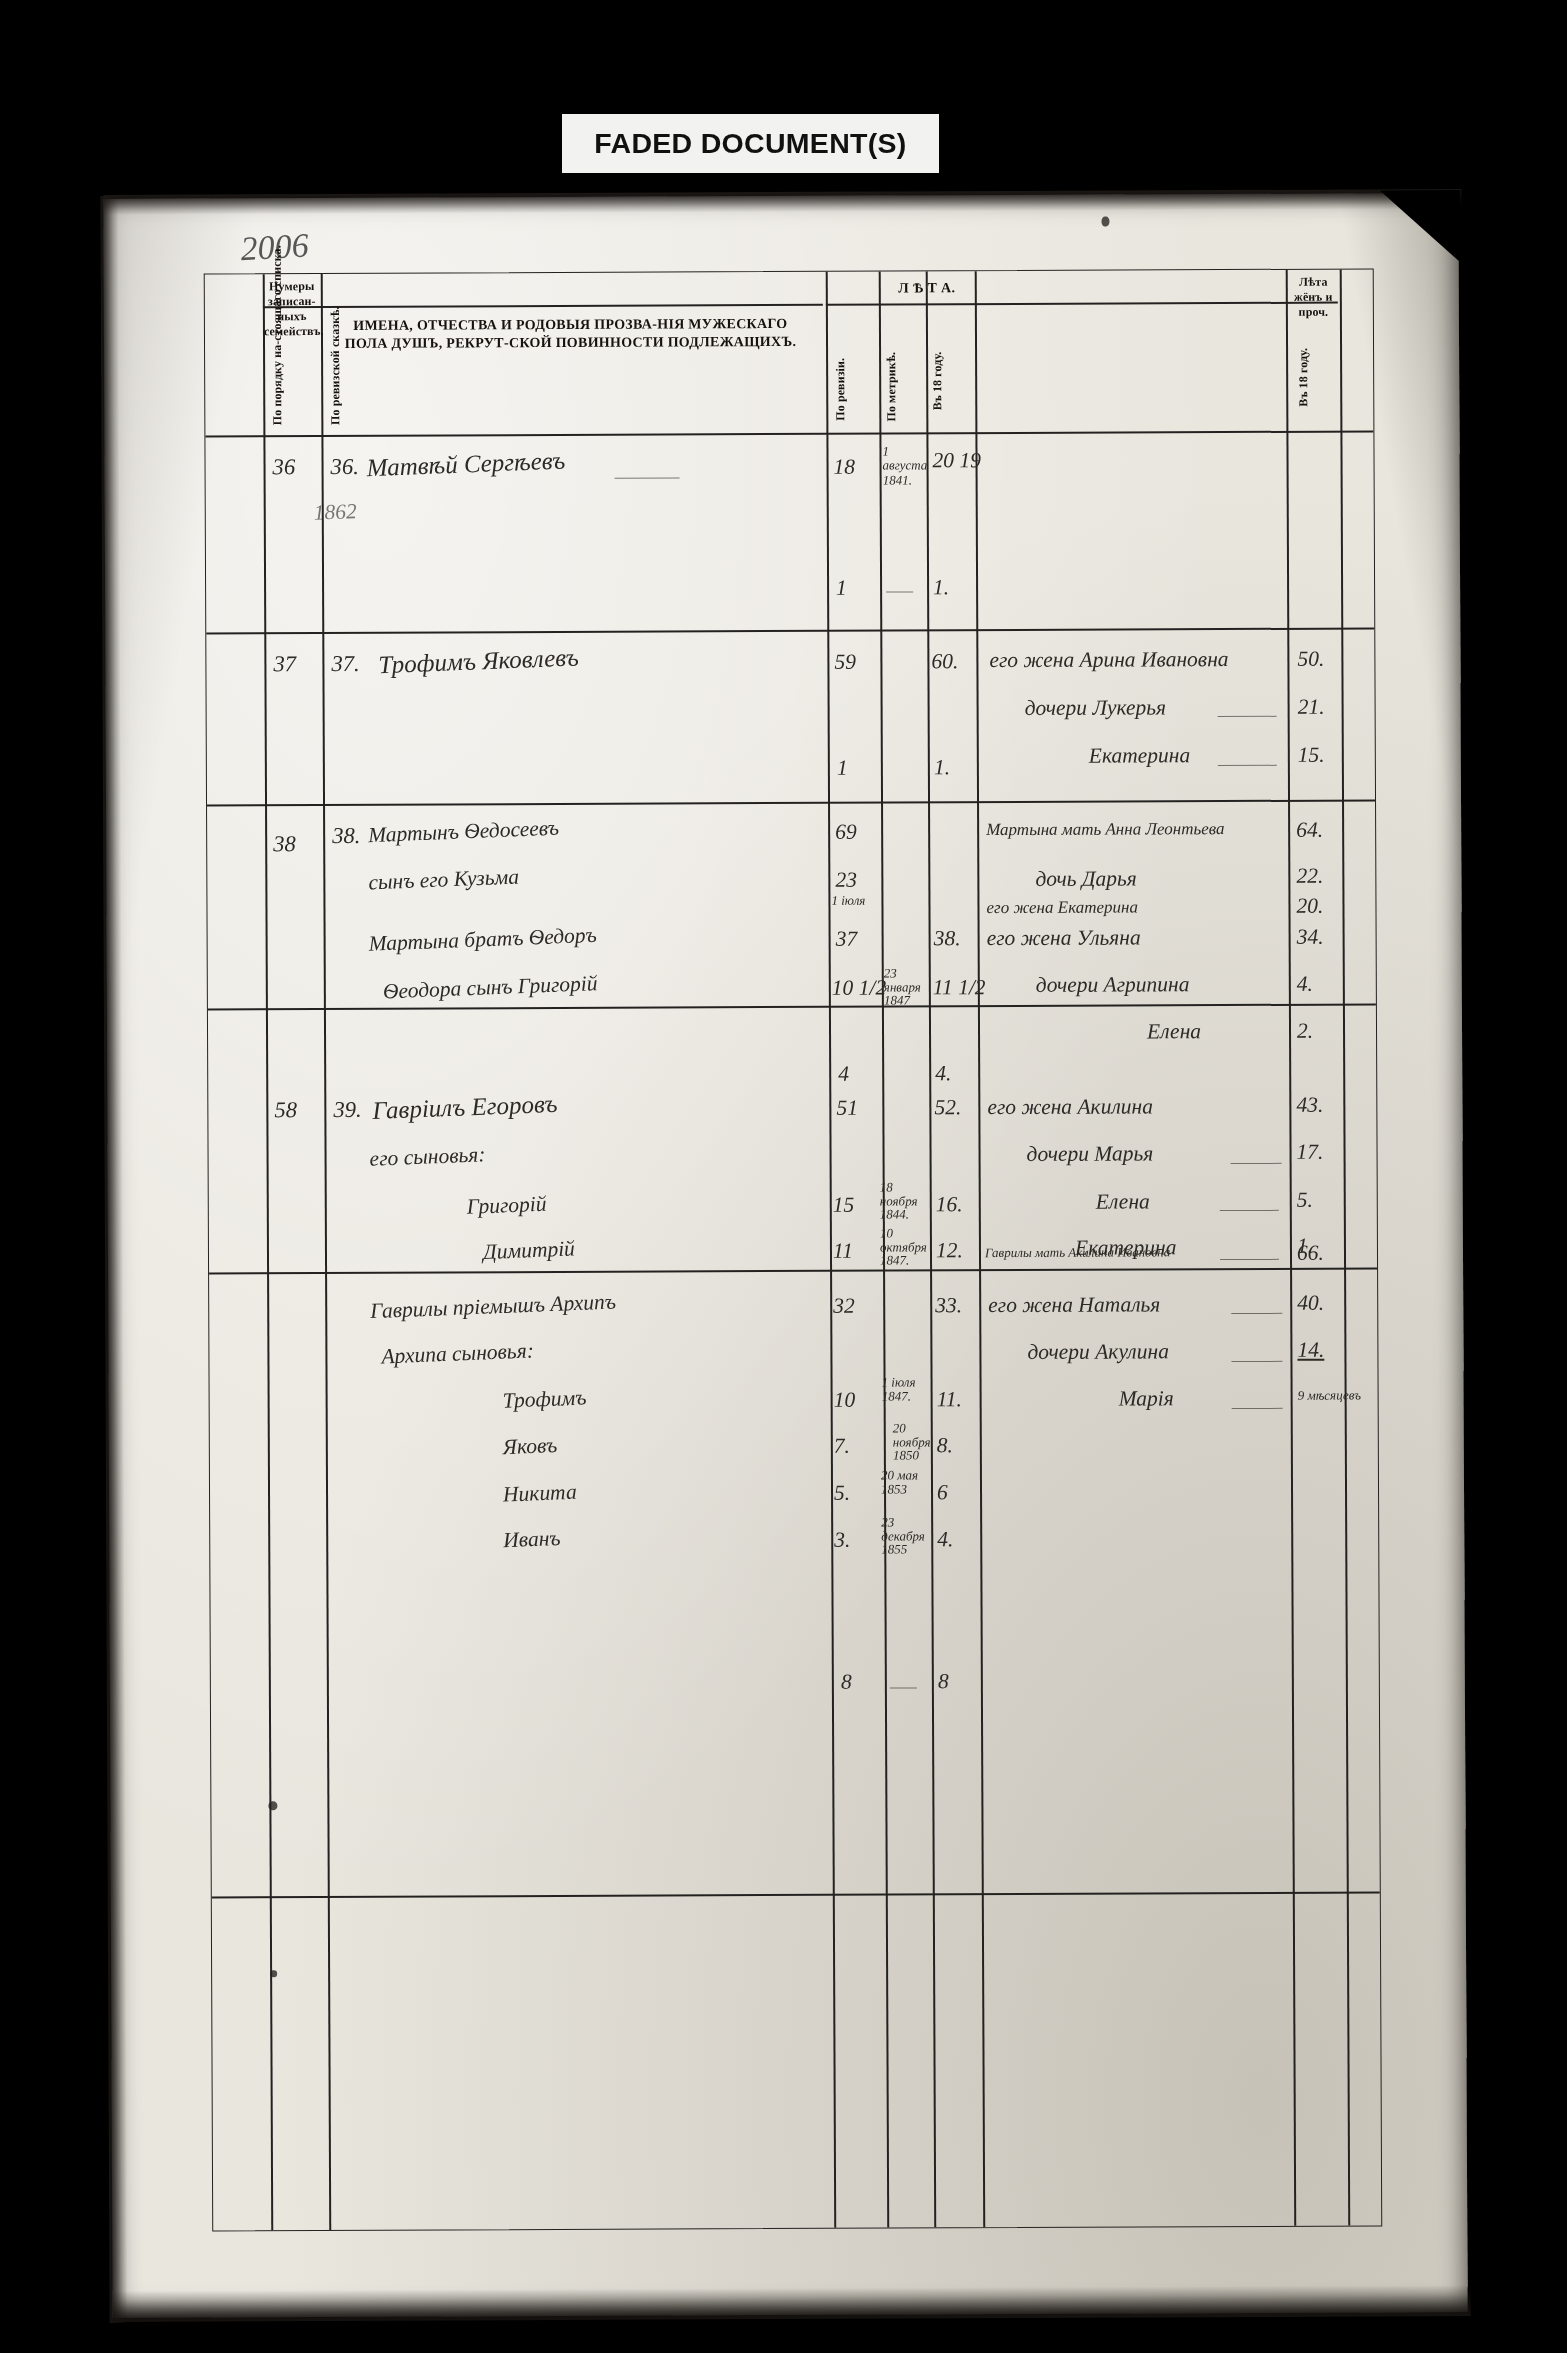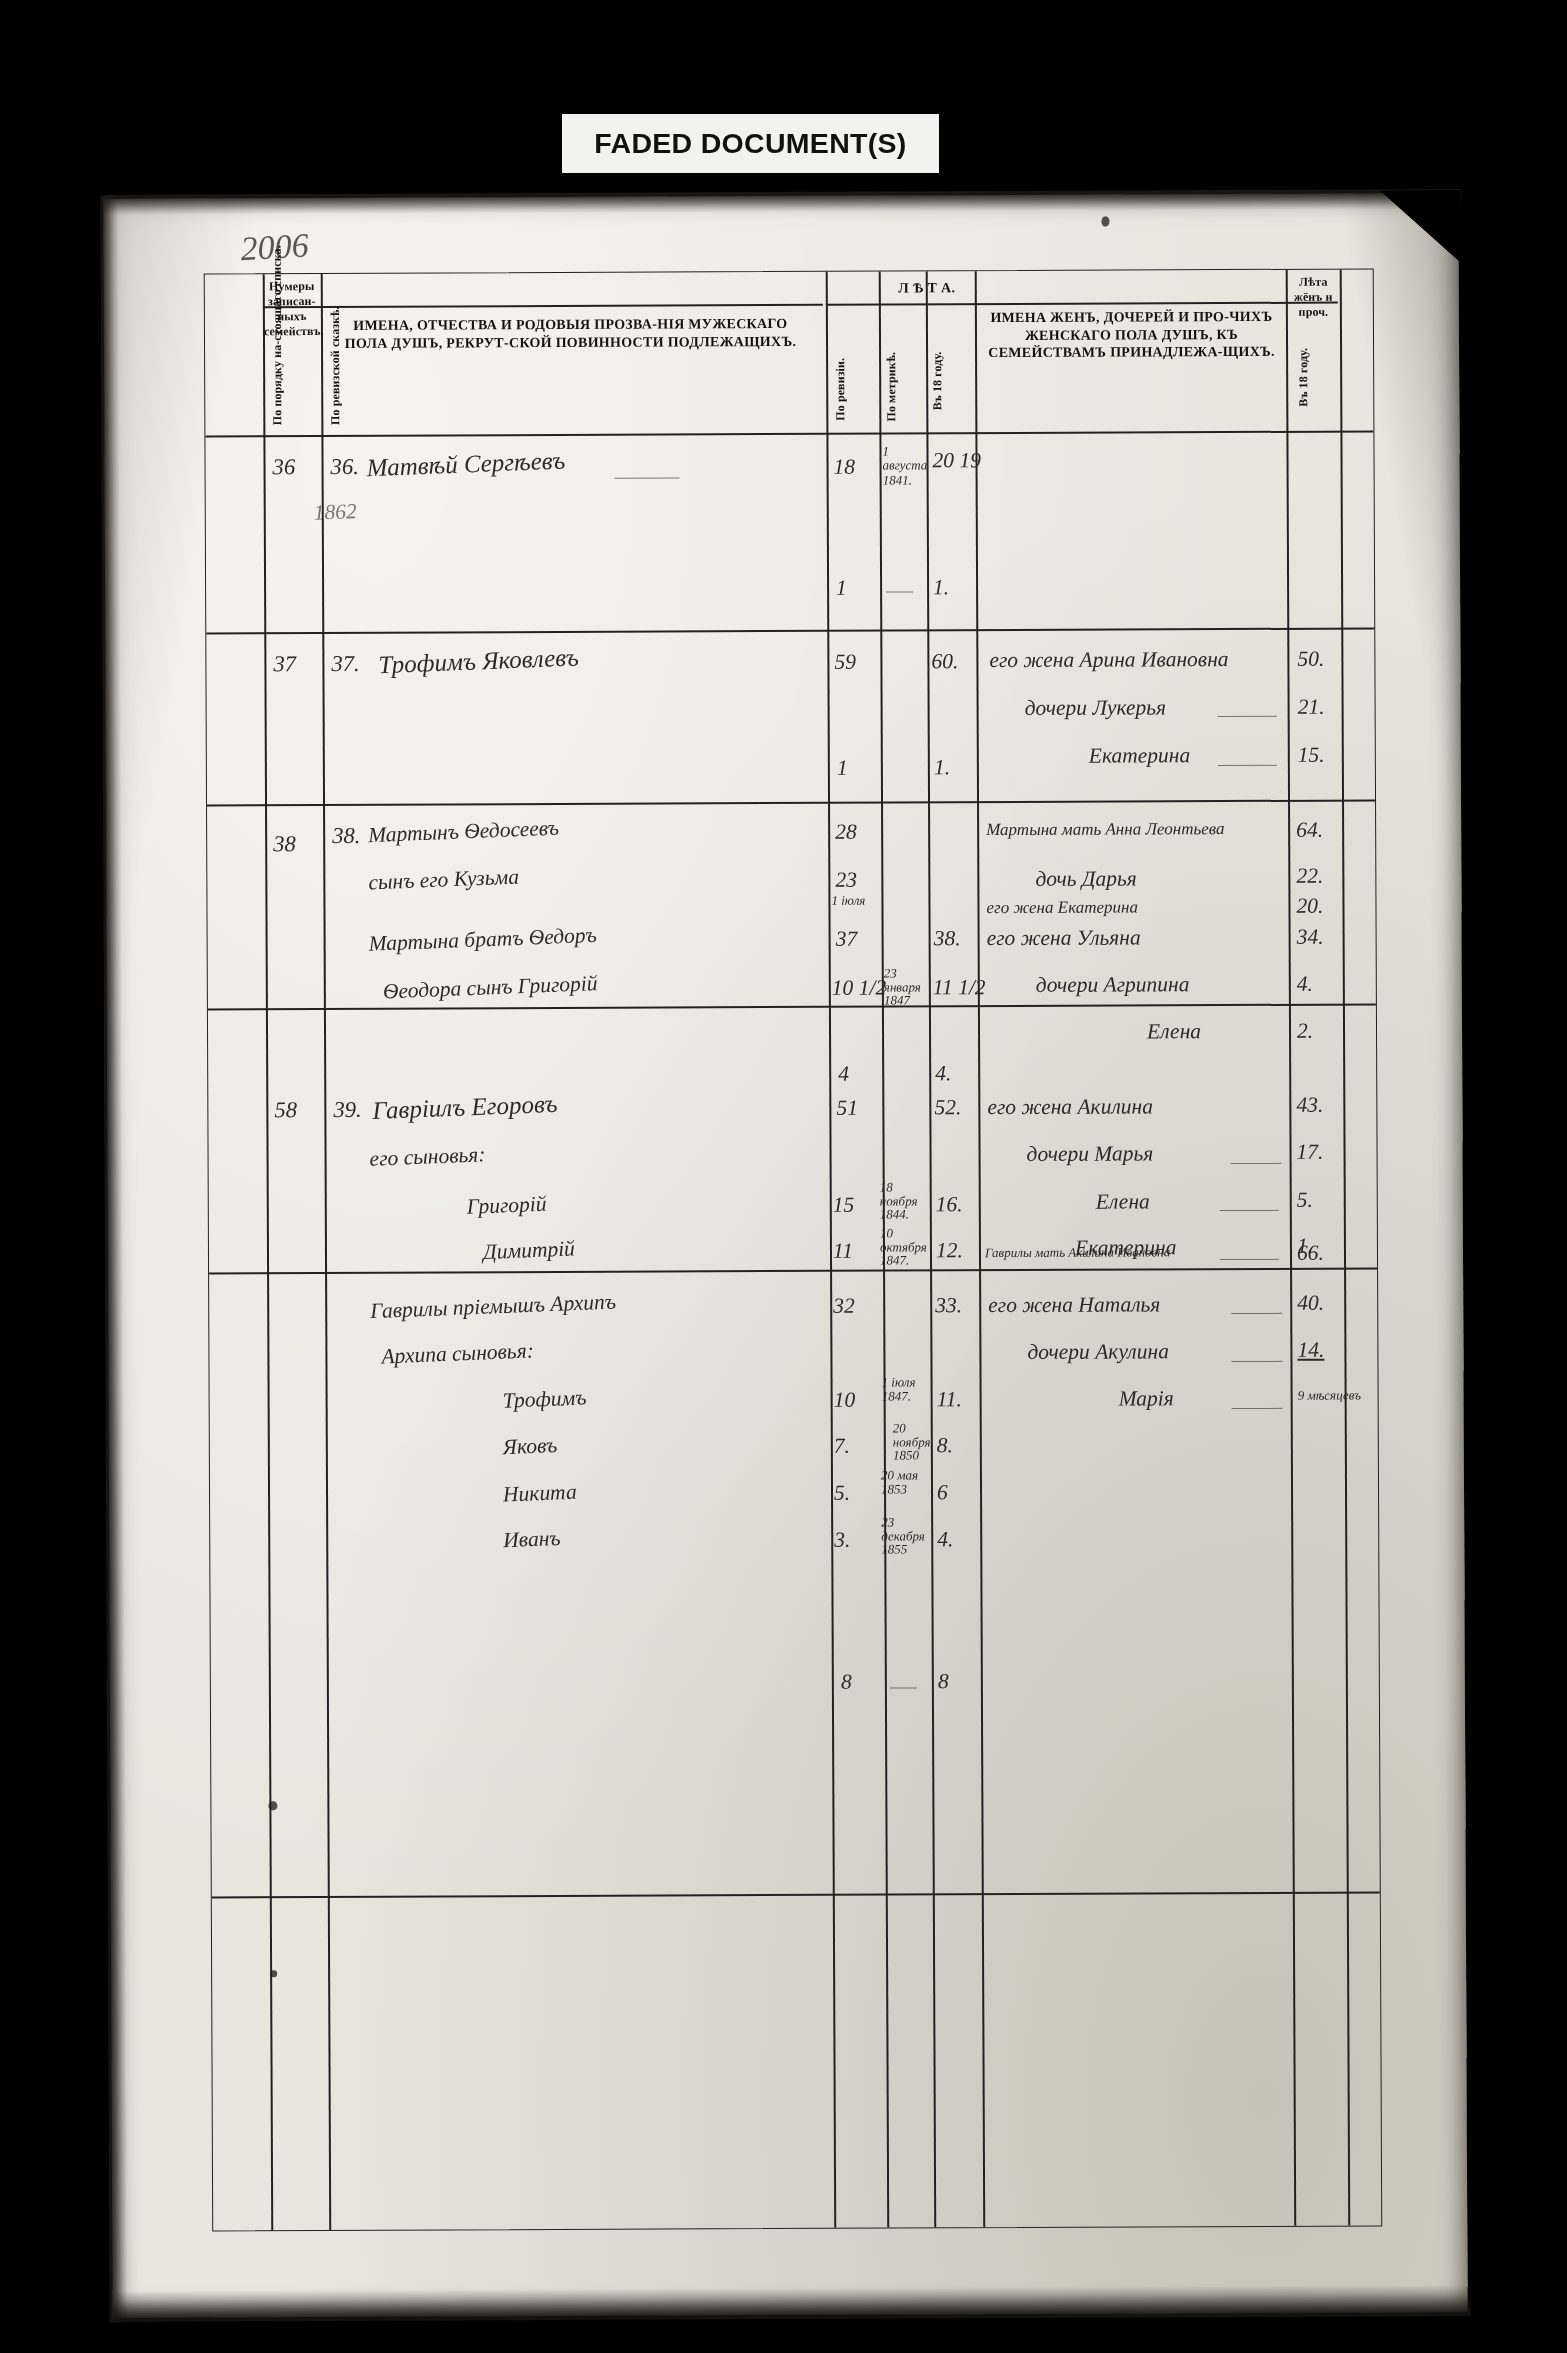--- a/index.html
+++ b/index.html
@@ -222,21 +222,20 @@
     <div class="head-cell head-mid" style="left:129px; top:43px; width:473px;">ИМЕНА, ОТЧЕСТВА И РОДОВЫЯ ПРОЗВА-НІЯ МУЖЕСКАГО ПОЛА ДУШЪ, РЕКРУТ-СКОЙ ПОВИННОСТИ ПОДЛЕЖАЩИХЪ.</div>
 
     <div class="head-cell head-mid" style="left:675px; top:8px; width:94px;">Л Ѣ Т А.</div>
 
     <div class="head-cell head-small vert" style="left:628px; top:81px; width:46px; height:73px;">По ревизіи.</div>
 
     <div class="head-cell head-small vert" style="left:679px; top:78px; width:40px; height:75px;">По метрикѣ.</div>
 
     <div class="head-cell head-small vert" style="left:725px; top:65px; width:43px; height:89px;">Въ 18      году.</div>
 
-    <div class="head-cell head-mid" style="left:776px; top:38px; width:301px;">ИМЕНА ЖЕНЪ, ДОЧЕРЕЙ И ПРО-ЧИХЪ ЖЕНСКАГО ПОЛА ДУШЪ, КЪ СЕМЕЙСТВАМЪ ПРИНАДЛЕЖА-ЩИХЪ.</div>
 
     <div class="head-cell head-small" style="left:1083px; top:5.4px; width:51px;">Лѣта жёнъ и проч.</div>
 
     <div class="head-cell head-small vert" style="left:1091px; top:62px; width:40px; height:91px;">Въ 18      году.</div>
 
     <div class="hw num" style="left:67px; top:180px;">36</div>
     <div class="hw num" style="left:125px; top:180px;">36.</div>
     <div class="hw big rot" style="left:161px; top:177px;">Матвѣй Сергѣевъ</div>
     <div class="underline-dash" style="left:409px; top:205px; width:65px;"></div>
     <div class="hw mid" style="left:628px; top:183px;">18</div>
@@ -262,21 +261,21 @@
     <div class="underline-dash" style="left:1011px; top:446px; width:59px;"></div>
     <div class="underline-dash" style="left:1011px; top:495px; width:59px;"></div>
 
     <div class="hw mid" style="left:630px; top:484px;">1</div>
     <div class="hw mid" style="left:727px; top:484px;">1.</div>
 
     <div class="hw num" style="left:66px; top:549px;margin-top:8px;">38</div>
     <div class="hw num" style="left:125px; top:549px;">38.</div>
 
     <div class="hw mid rot" style="left:161px; top:546px;">Мартынъ Ѳедосеевъ</div>
-    <div class="hw mid" style="left:628px; top:548px;">28</div>
+    <div class="hw mid" style="left:628px; top:548px;">69</div>
 
     <div class="hw mid rot" style="left:161px; top:594px;">сынъ его Кузьма</div>
     <div class="hw mid" style="left:628px; top:596px;">23</div>
     <div class="hw xs" style="left:624px; top:621px;">1 іюля</div>
 
     <div class="hw mid rot" style="left:161px; top:654px;">Мартына братъ Ѳедоръ</div>
     <div class="hw mid" style="left:628px; top:655px;">37</div>
     <div class="hw mid" style="left:726px; top:655px;">38.</div>
 
     <div class="hw mid rot" style="left:175px; top:702px;">Ѳеодора сынъ Григорій</div>

